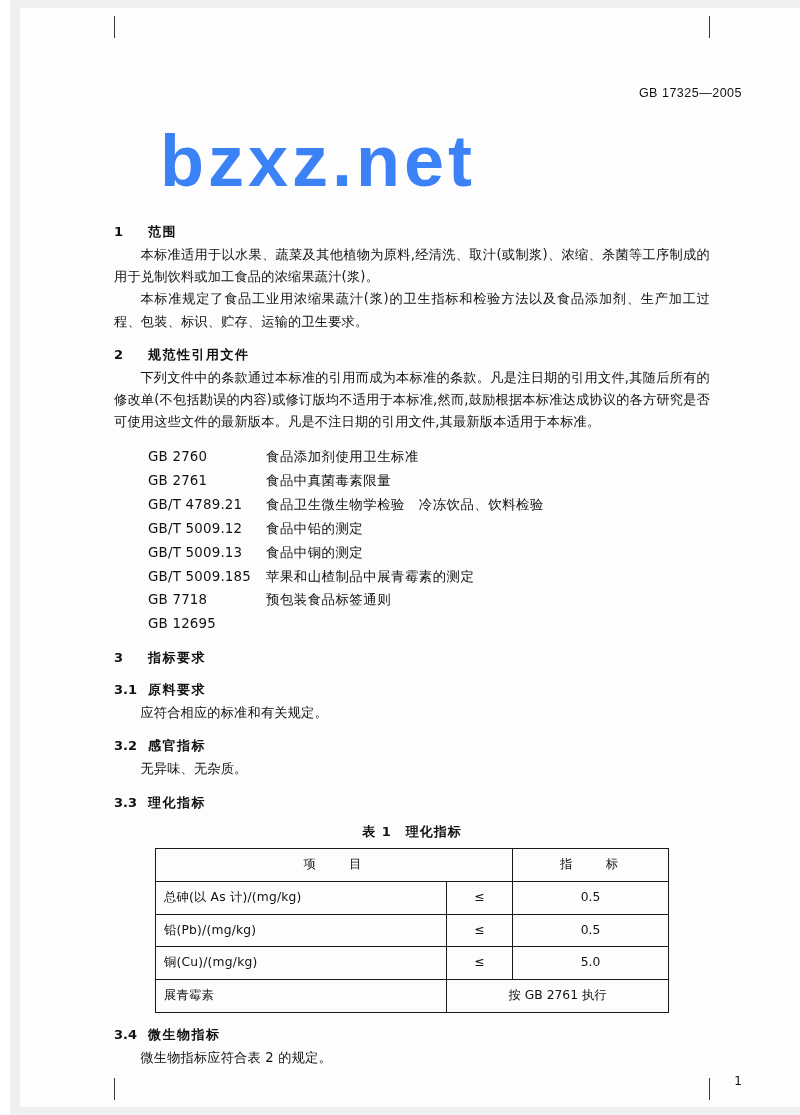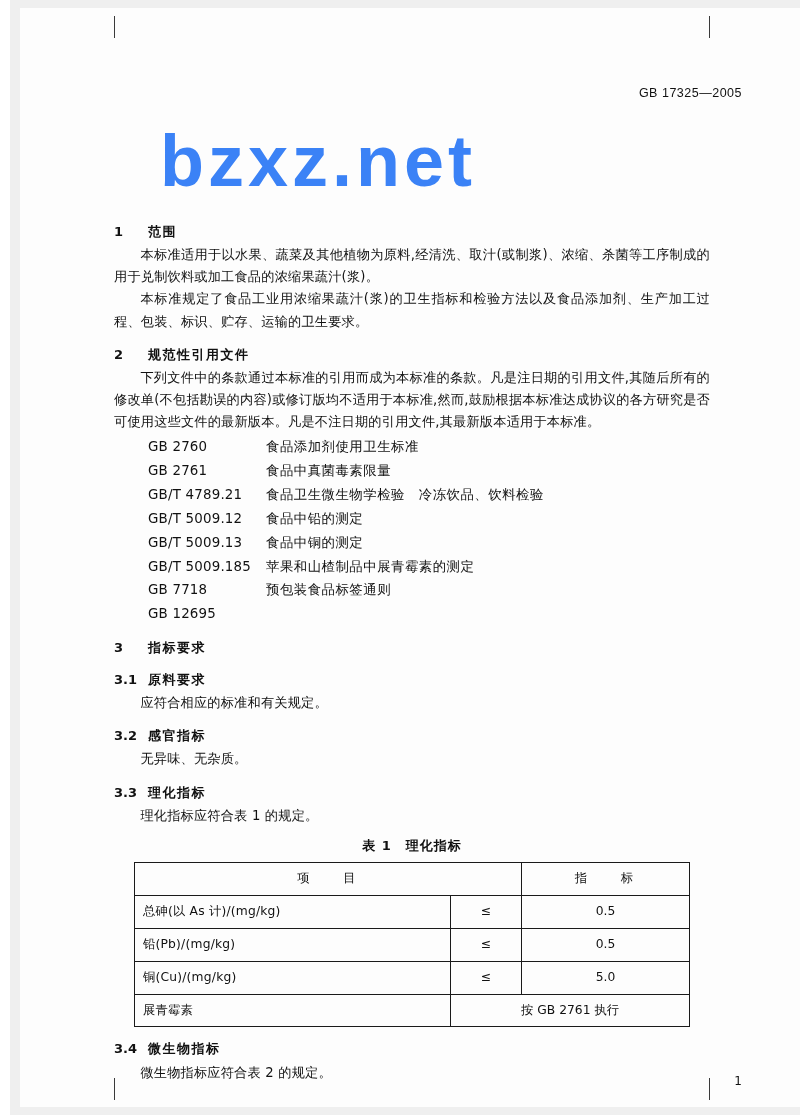--- a/index.html
+++ b/index.html
@@ -103,21 +103,21 @@
   p.para {
     margin: 0;
     text-indent: 2em;
     text-align: justify;
     font-size: 13.2px;
     line-height: 1.68;
     letter-spacing: 0.2px;
   }
 
   .ref-list {
-    margin: 2px 0 0 0;
+    margin: 12px 0 0 0;
     padding: 0;
     list-style: none;
   }
   .ref-list li {
     display: flex;
     font-size: 13.4px;
     line-height: 1.78;
     padding-left: 34px;
   }
   .ref-list li .code { width: 118px; flex: none; letter-spacing: 0.2px; }
@@ -126,21 +126,21 @@
   .tbl-caption {
     margin-top: 8px;
     text-align: center;
     font-size: 13px;
     font-weight: bold;
     letter-spacing: 1px;
   }
 
   table.spec {
     margin: 6px auto 0 auto;
-    width: 556px;
+    width: 514px;
     border-collapse: collapse;
     font-size: 12.3px;
   }
   table.spec th, table.spec td {
     border: 1px solid #1a1a1a;
     padding: 6px 8px;
     height: 19px;
   }
   table.spec th {
     text-align: center;
@@ -244,21 +244,20 @@
     <div class="sec-head sub">
       <span class="num">3.2</span>
       <span class="txt">感官指标</span>
     </div>
     <p class="para">无异味、无杂质。</p>
 
     <div class="sec-head sub">
       <span class="num">3.3</span>
       <span class="txt">理化指标</span>
     </div>
-    <p class="para">理化指标应符合表 1 的规定。</p>
 
     <div class="tbl-caption">表 1　理化指标</div>
 
     <table class="spec">
       <tbody>
         <tr>
           <th class="col-item" colspan="2">项　　目</th>
           <th class="col-val">指　　标</th>
         </tr>
         <tr>

